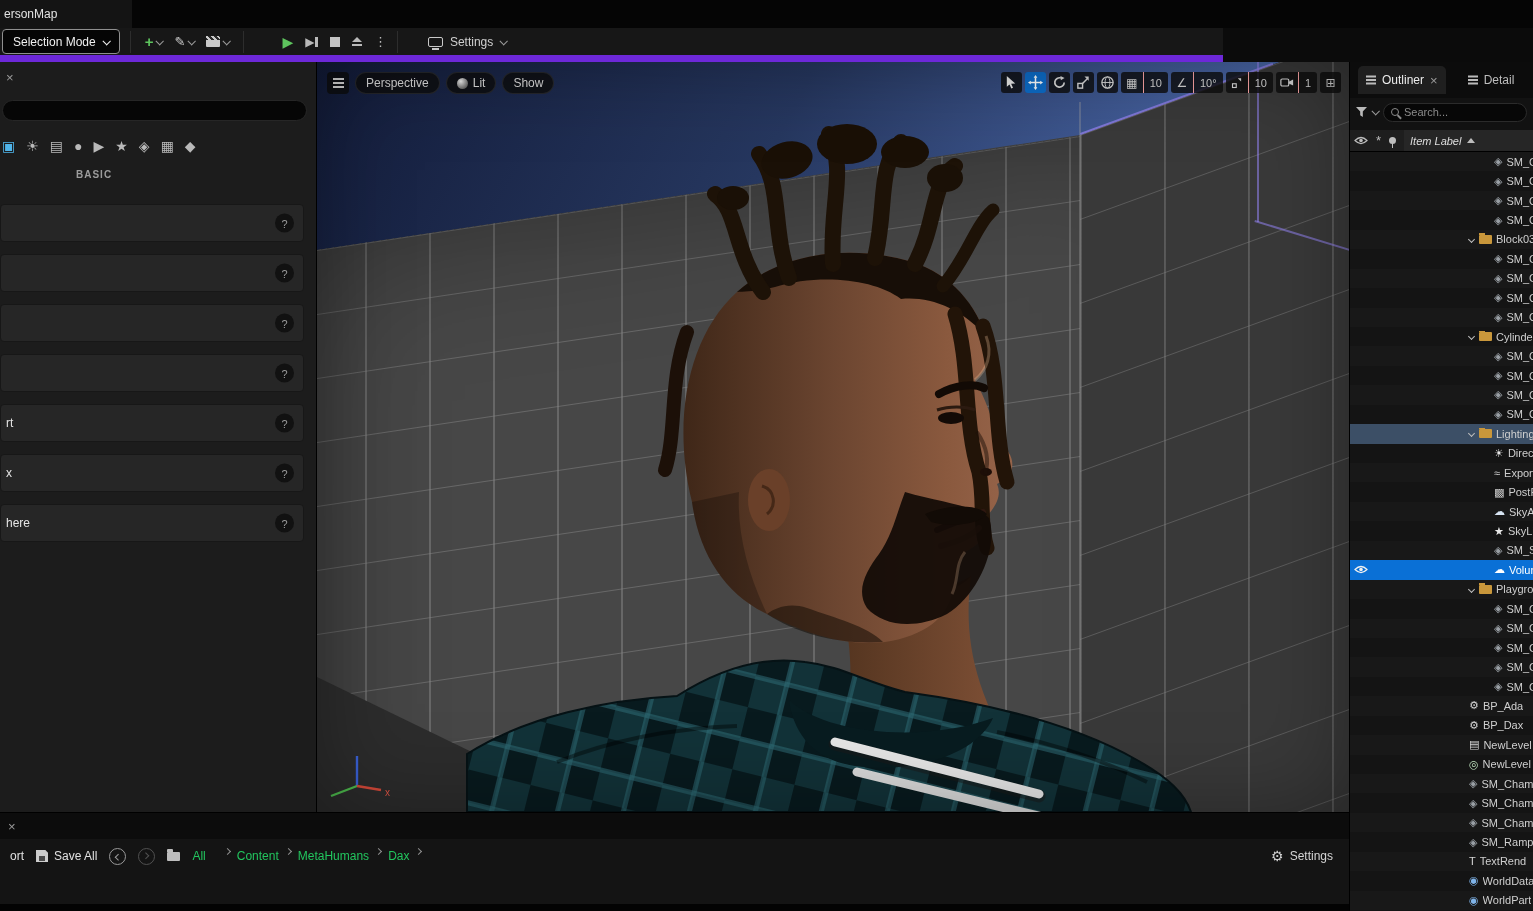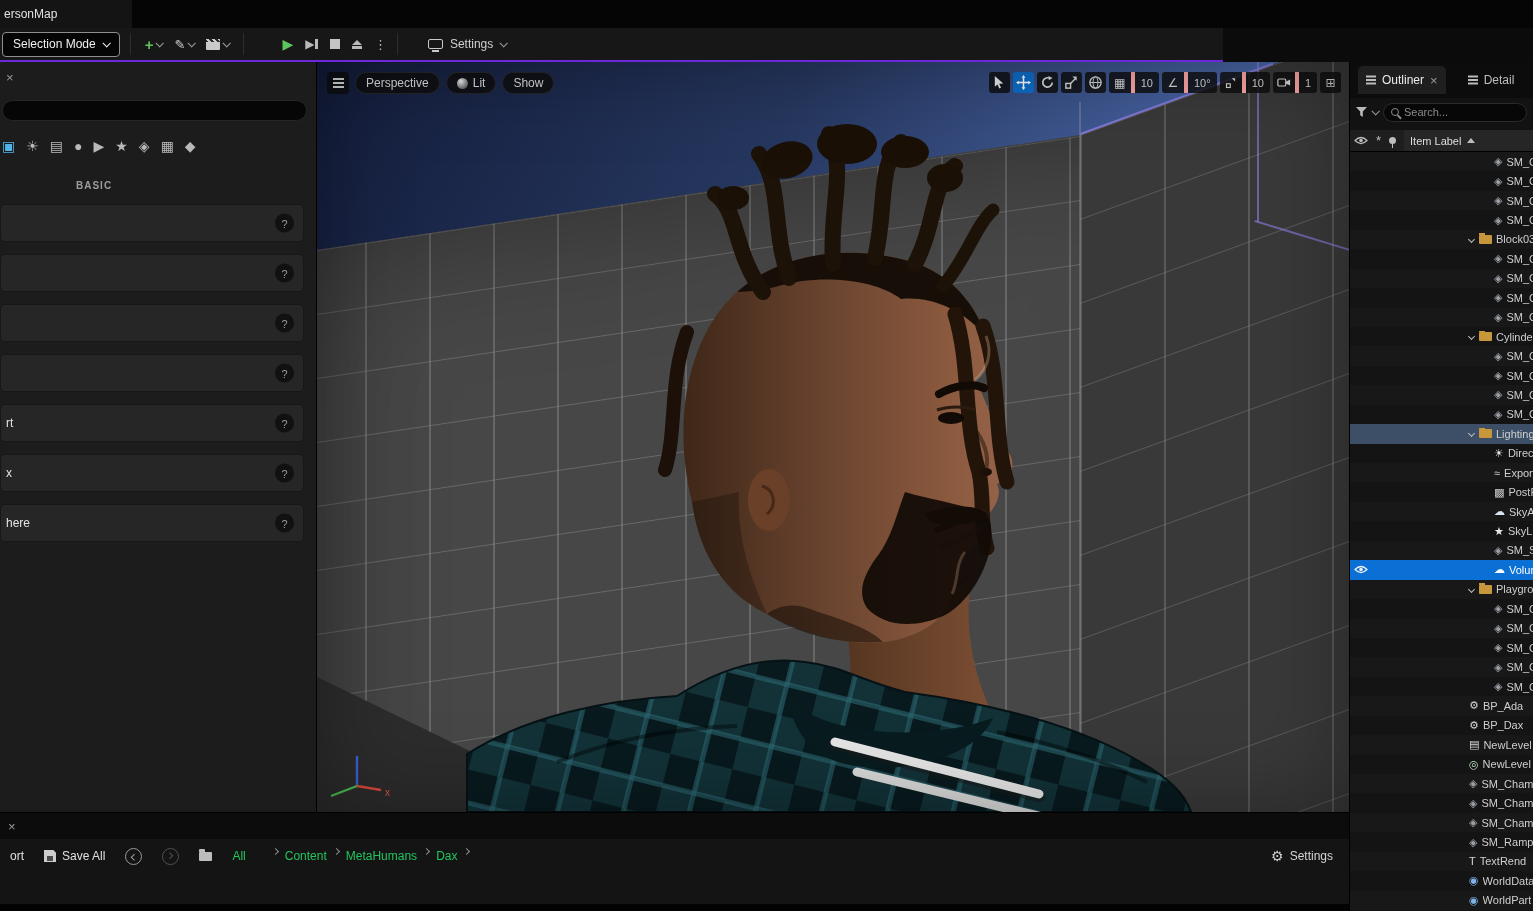--- a/index.html
+++ b/index.html
@@ -7,21 +7,21 @@
     font-family:"Liberation Sans", "DejaVu Sans", sans-serif; color:#cfcfcf; font-size:12px; }
   #root { position:absolute; inset:0; width:1533px; height:911px; }
 
   
   .titlebar { position:absolute; left:0; top:0; width:1533px; height:28px; background:#050505; }
   .map-tab { position:absolute; left:0; top:0; width:132px; height:28px; background:#141414;
     display:flex; align-items:center; padding-left:4px; color:#e2e2e2; }
 
   
   .main-toolbar { position:absolute; left:0; top:28px; width:1223px; height:34px; background:#171717;
-    border-bottom:2px solid #6d28d9; display:flex; align-items:center; }
+    border-bottom:7px solid #6d28d9; display:flex; align-items:center; }
   .selmode { margin-left:2px; height:25px; background:#050505; border:1px solid #8f8f8f; border-radius:4px;
     display:flex; align-items:center; padding:0 10px; gap:7px; color:#f0f0f0; }
   .tbgroup { display:flex; align-items:center; gap:4px; }
   .tbsep { width:1px; height:22px; background:#2d2d2d; margin:0 10px; }
   .tbbtn { display:flex; align-items:center; gap:3px; padding:0 4px; height:24px; }
   .chev { display:inline-block; width:6px; height:6px; border-right:1.6px solid currentColor;
     border-bottom:1.6px solid currentColor; transform:rotate(45deg) translateY(-1px); }
   .chev-r { display:inline-block; width:5px; height:5px; border-right:1.4px solid #8f8f8f;
     border-top:1.4px solid #8f8f8f; transform:rotate(45deg); margin:0 7px; }
   .plus-green { color:#5ec45e; font-size:15px; font-weight:bold; line-height:1; }
@@ -44,21 +44,21 @@
   .xicon:before { content:"\00D7"; color:#9a9a9a; font-size:13px; }
 
   
   .left-panel { position:absolute; left:0; top:62px; width:317px; height:750px; background:#1c1c1c;
     border-right:1px solid #000; }
   .lp-close { position:absolute; left:6px; top:8px; }
   .lp-search { position:absolute; left:2px; top:38px; width:305px; height:21px; background:#060606;
     border:1px solid #262626; border-radius:11px; }
   .lp-icons { position:absolute; left:2px; top:76px; display:flex; gap:11px; align-items:center; }
   .lp-icons span { font-size:14px; }
-  .lp-basic { position:absolute; left:76px; top:118px; color:#9c9c9c; font-size:10px; font-weight:bold;
+  .lp-basic { position:absolute; left:76px; top:107px; color:#9c9c9c; font-size:10px; font-weight:bold;
     letter-spacing:1px; }
   .pa-rows { position:absolute; left:0; top:142px; right:12px; }
   .pa-row { height:38px; margin-bottom:12px; background:#262626; border:1px solid #171717; border-radius:4px;
     position:relative; display:flex; align-items:center; }
   .pa-label { padding-left:5px; color:#e4e4e4; }
   .pa-help { position:absolute; right:9px; top:50%; transform:translateY(-50%); width:19px; height:19px;
     border-radius:50%; background:#111; color:#9c9c9c; display:flex; align-items:center; justify-content:center;
     font-size:11px; }
 
   
@@ -93,21 +93,21 @@
   .lit-ball { width:11px; height:11px; border-radius:50%;
     background:radial-gradient(circle at 35% 30%, #f2f2f2, #8a8a8a 55%, #3a3a3a); }
   .vp-tb-right { position:absolute; right:8px; top:10px; display:flex; gap:3px; align-items:center; }
   .vpi { width:21px; height:21px; border-radius:3px; background:rgba(14,14,14,.82); display:flex;
     align-items:center; justify-content:center; color:#d5d5d5; }
   .vpi.active { background:#0d6cc8; }
   .vchip { display:flex; align-items:center; height:21px; background:rgba(14,14,14,.82); border-radius:3px;
     overflow:hidden; }
   .vchip .ic { width:22px; text-align:center; color:#d5d5d5; font-size:12px; display:flex;
     align-items:center; justify-content:center; }
-  .vchip .vv { padding:0 6px; height:100%; display:flex; align-items:center; border-left:4px solid #fca5a5;
+  .vchip .vv { padding:0 6px; height:100%; display:flex; align-items:center; border-left:1px solid #fca5a5;
     color:#d5d5d5; font-size:11px; }
   .vp-gizmo { position:absolute; left:6px; bottom:8px; }
 
   
   .right-panel { position:absolute; left:1349px; top:62px; width:184px; height:849px; background:#121212;
     border-left:1px solid #000; overflow:hidden; }
   .rp-tabs { position:absolute; left:0; top:0; width:100%; height:36px; background:#0c0c0c; display:flex;
     align-items:center; }
   .rp-tab { height:28px; background:#1f1f1f; border-radius:5px 5px 0 0; display:flex; align-items:center;
     gap:6px; padding:0 8px; margin-left:8px; color:#ececec; }
@@ -122,21 +122,21 @@
     display:flex; align-items:center; gap:5px; padding:0 7px; color:#8a8a8a; font-size:11px;
     white-space:nowrap; overflow:hidden; }
   .mag { width:8px; height:8px; border:1.5px solid #8a8a8a; border-radius:50%; position:relative; flex:none; }
   .mag:after { content:""; position:absolute; width:5px; height:1.5px; background:#8a8a8a;
     transform:rotate(45deg); right:-4px; bottom:-2px; }
   .rp-header { position:absolute; left:0; top:68px; width:100%; height:22px; background:#1e1e1e;
     border-bottom:1px solid #000; display:flex; align-items:center; padding-left:4px; gap:8px; }
   .pin { width:7px; height:7px; border-radius:50%; background:#bdbdbd; position:relative; }
   .pin:after { content:""; position:absolute; left:2.6px; top:6px; width:1.6px; height:5px; background:#bdbdbd; }
   .col-label { flex:1; height:100%; background:#262626; display:flex; align-items:center; padding-left:6px;
-    color:#dedede; font-size:11px; }
+    color:#dedede; font-size:11px;font-style:italic; }
   .tri-sort { width:0; height:0; border-left:4px solid transparent; border-right:4px solid transparent;
     border-bottom:5px solid #bdbdbd; display:inline-block; margin-left:6px; }
   .ol-rows { position:absolute; left:0; top:90px; width:100%; bottom:0; background:#141414; }
   .out-row { height:19.45px; display:flex; align-items:center; font-size:11px; white-space:nowrap;
     overflow:hidden; }
   .out-row:nth-child(odd) { background:#181818; }
   .out-row.hl { background:#3c4f66; }
   .out-row.sel { background:#0a70d6; }
   .out-row.sel .tlabel { color:#fff; }
   .eye-cell { width:22px; flex:none; display:flex; align-items:center; justify-content:center; }
@@ -152,21 +152,21 @@
     border-radius:1px 1px 0 0; }
   .fold.gray, .fold.gray:before { background:#bdbdbd; }
   .tlabel { color:#cfcfcf; overflow:hidden; }
 
   
   .bottom-panel { position:absolute; left:0; top:812px; width:1349px; height:99px; background:#141414;
     border-top:1px solid #000; }
   .cb-tabs { position:absolute; left:0; top:0; width:100%; height:26px; background:#0c0c0c; display:flex;
     align-items:center; padding-left:8px; }
   .cb-path { position:absolute; left:0; top:26px; width:100%; height:34px; display:flex; align-items:center;
-    padding:0 10px; gap:20px; color:#e0e0e0; }
+    padding:0 10px; gap:12px; color:#e0e0e0; }
   .floppy { width:12px; height:12px; background:#cdcdcd;
     clip-path:polygon(0 0,78% 0,100% 22%,100% 100%,0 100%); position:relative; }
   .floppy:after { content:""; position:absolute; left:3px; right:3px; bottom:1.5px; height:4.5px;
     background:#4a4a4a; }
   .circ { width:17px; height:17px; border-radius:50%; border:1.5px solid #9a9a9a; display:flex;
     align-items:center; justify-content:center; }
   .circ.dis { opacity:.45; }
   .c-left { width:5px; height:5px; border-left:1.6px solid #9a9a9a; border-bottom:1.6px solid #9a9a9a;
     transform:rotate(45deg) translateX(1px); }
   .c-right { width:5px; height:5px; border-right:1.6px solid #9a9a9a; border-top:1.6px solid #9a9a9a;

